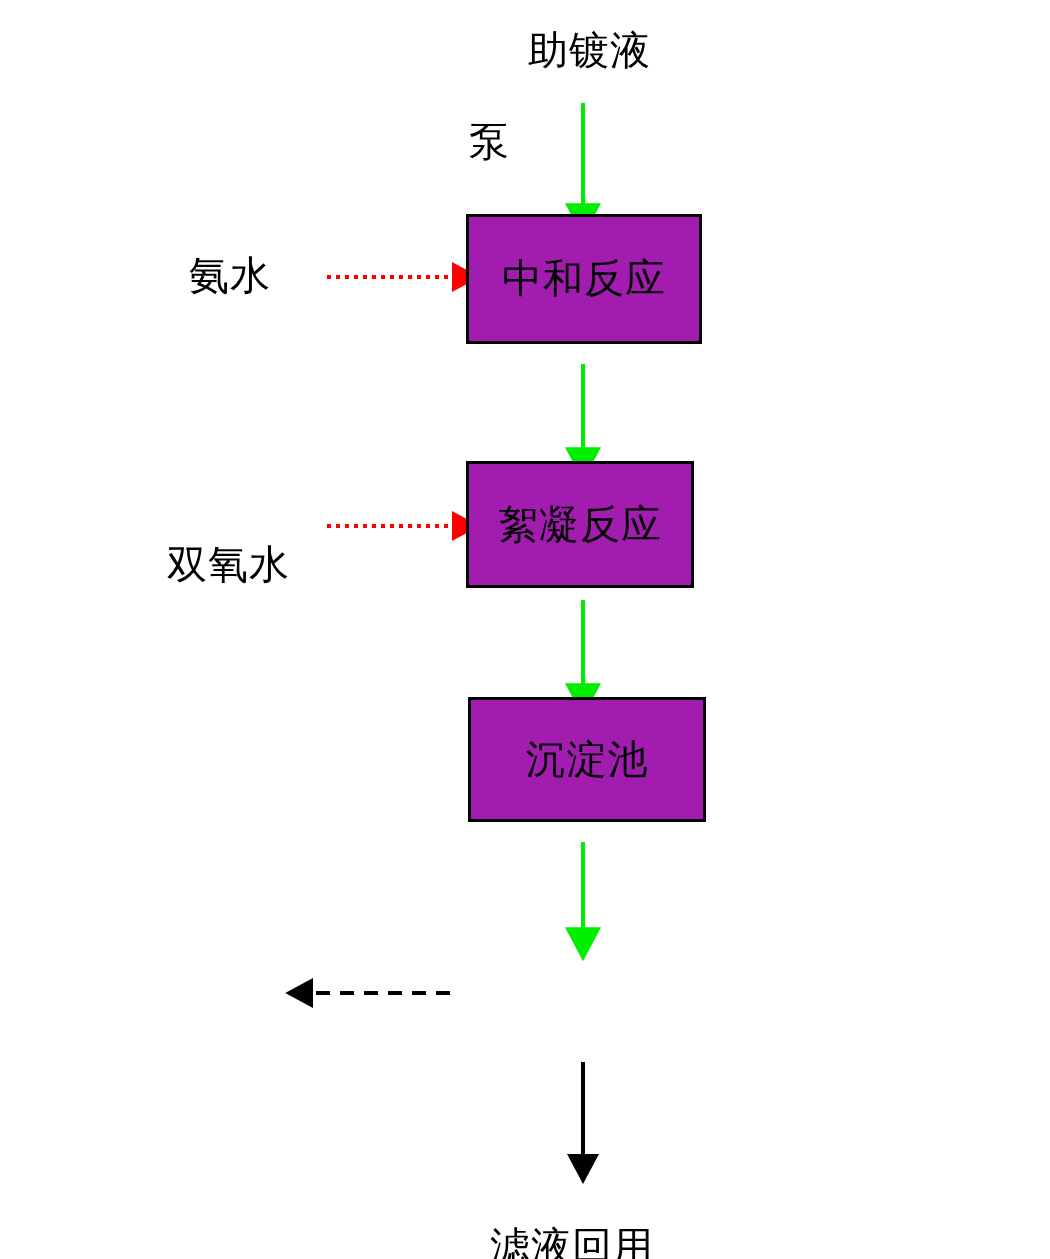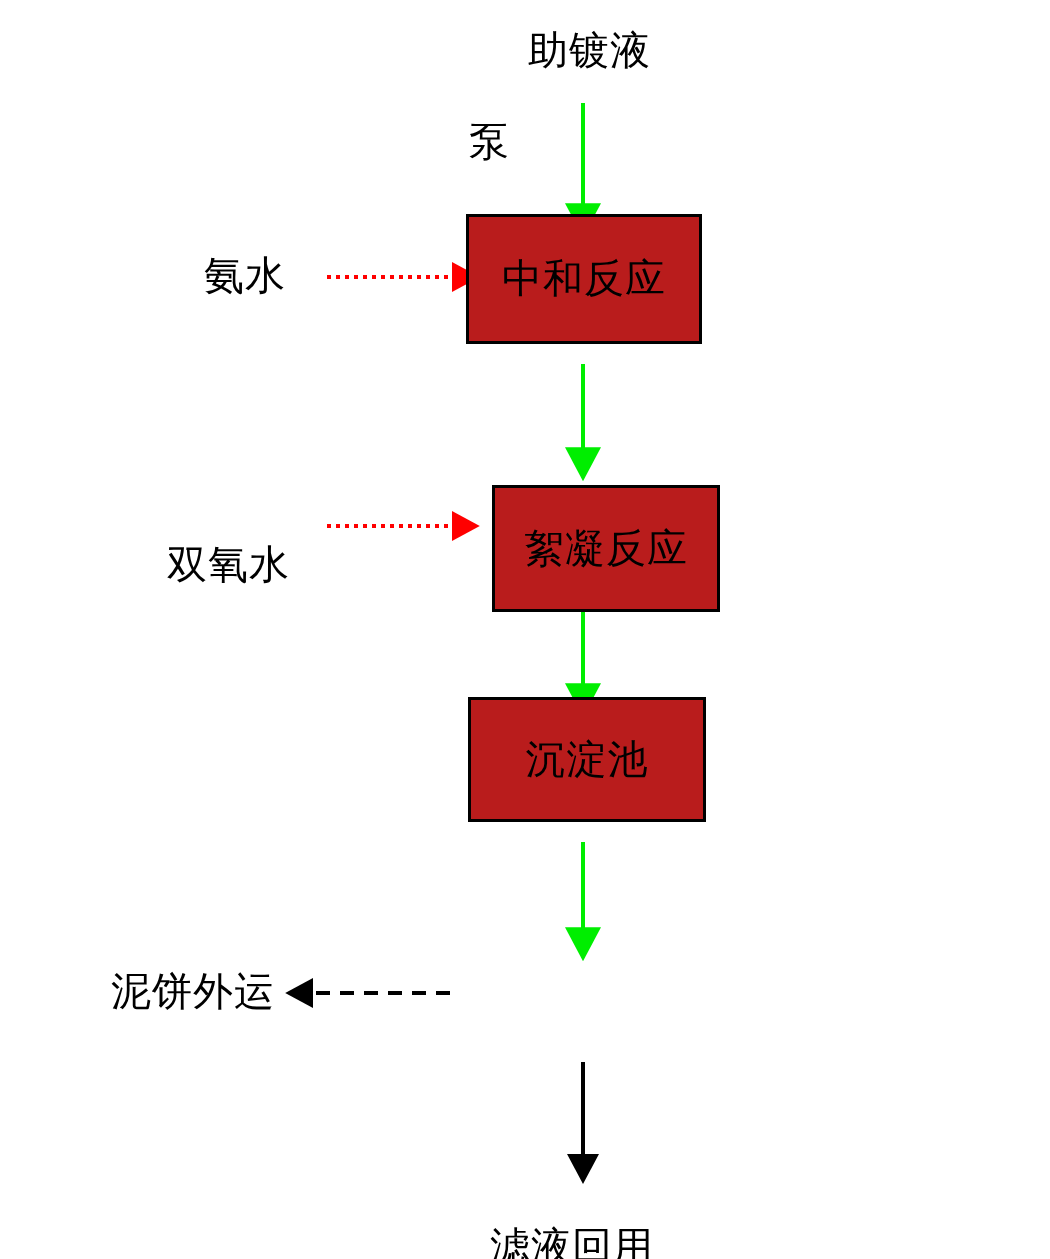--- a/index.html
+++ b/index.html
@@ -15,21 +15,21 @@
     position: relative;
     width: 1050px;
     height: 1259px;
     background: #ffffff;
     overflow: hidden;
   }
   .node-box {
     position: absolute;
     box-sizing: border-box;
     border: 3px solid #000000;
-    background: #b91c1c;
+    background: #a21caf;
     display: flex;
     align-items: center;
     justify-content: center;
   }
   .node-label {
     font-size: 40px;
     line-height: 1;
     letter-spacing: 1px;
     white-space: nowrap;
     color: #000000;
@@ -102,33 +102,32 @@
 
     <g>
       <line x1="583" y1="1062" x2="583" y2="1158" stroke="#000000" stroke-width="4" marker-end="url(#blackHeadDown)"></line>
     </g>
   </svg>
 
   <div class="free-label" style="left:528px; top:31px;">助镀液</div>
 
   <div class="free-label" style="left:469px; top:122px;">泵</div>
 
-  <div class="free-label" style="left:204px; top:256px;">氨水</div>
+  <div class="free-label" style="left:189px; top:256px;">氨水</div>
 
   <div class="free-label" style="left:167px; top:505px;margin-top:40px;">双氧水</div>
 
-  <div class="free-label" style="left:111px; top:972px;">泥饼外运</div>
 
   <div class="free-label" style="left:490px; top:1187px;margin-top:40px;">滤液回用</div>
 
   <div class="node-box" style="left:466px; top:214px; width:236px; height:130px;">
     <span class="node-label">中和反应</span>
   </div>
 
-  <div class="node-box" style="left:492px; top:461px; width:228px; height:127px;margin-top:24px;">
+  <div class="node-box" style="left:466px; top:461px; width:228px; height:127px;">
     <span class="node-label">絮凝反应</span>
   </div>
 
   <div class="node-box" style="left:468px; top:697px; width:238px; height:125px;align-items:center;">
     <span class="node-label">沉淀池</span>
   </div>
 
 
 </div>
 

